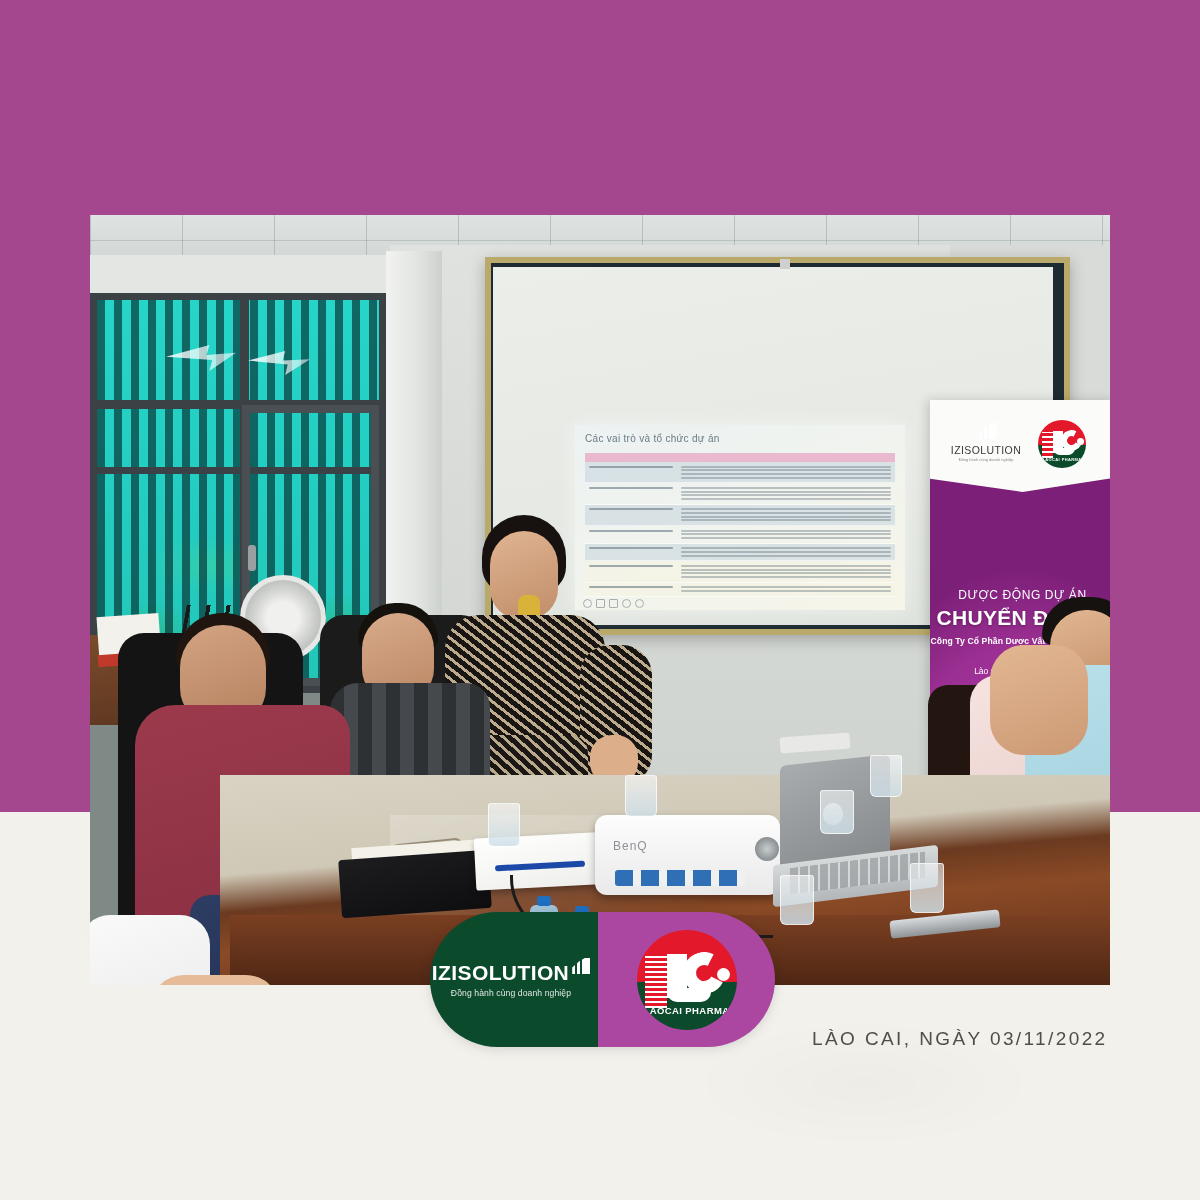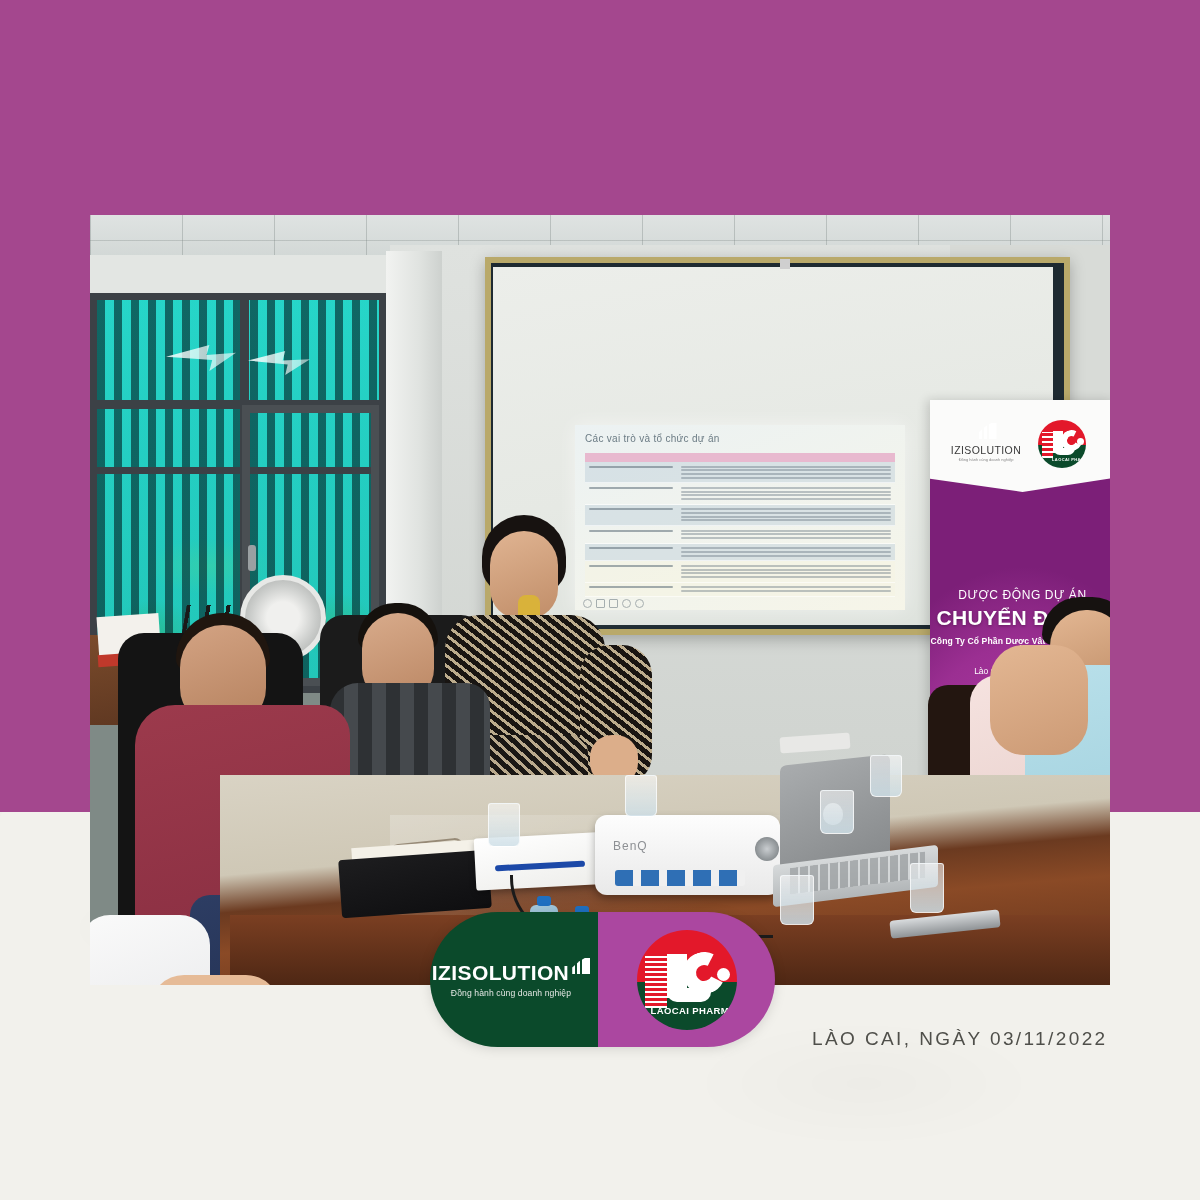--- a/index.html
+++ b/index.html
@@ -272,21 +272,21 @@
 
   .lc-circle{width:100px;height:100px;border-radius:50%;position:relative;overflow:hidden;
     background:linear-gradient(180deg,#e3182a 0 52%,#0b4a2b 52% 100%);}
   .lc-stripes{position:absolute;left:8px;top:26px;width:22px;height:52px;
     background:repeating-linear-gradient(0deg,#fff 0 2px,#e3182a 2px 5px);}
   .lc-L{position:absolute;left:30px;top:24px;width:20px;height:44px;background:#fff;}
   .lc-Lfoot{position:absolute;left:30px;top:58px;width:44px;height:14px;background:#fff;border-radius:0 0 10px 10px;}
   .lc-C{position:absolute;left:46px;top:22px;width:42px;height:42px;border-radius:50%;
     border:13px solid #fff;box-sizing:border-box;border-right-color:transparent;transform:rotate(-18deg);}
   .lc-dot{position:absolute;left:80px;top:38px;width:13px;height:13px;border-radius:50%;background:#fff;}
-  .lc-text{position:absolute;left:14px;bottom:14px;width:100px;
+  .lc-text{position:absolute;left:0;bottom:14px;width:100px;text-align:center;
     color:#fff;font-size:9.5px;font-weight:bold;letter-spacing:.4px;}
 
   
   .date{position:absolute;left:812px;top:1028px;color:#4f4f4a;
     font-size:19px;letter-spacing:2.4px;white-space:nowrap;}
 </style>
 </head>
 <body>
 
 <div id="stage">

